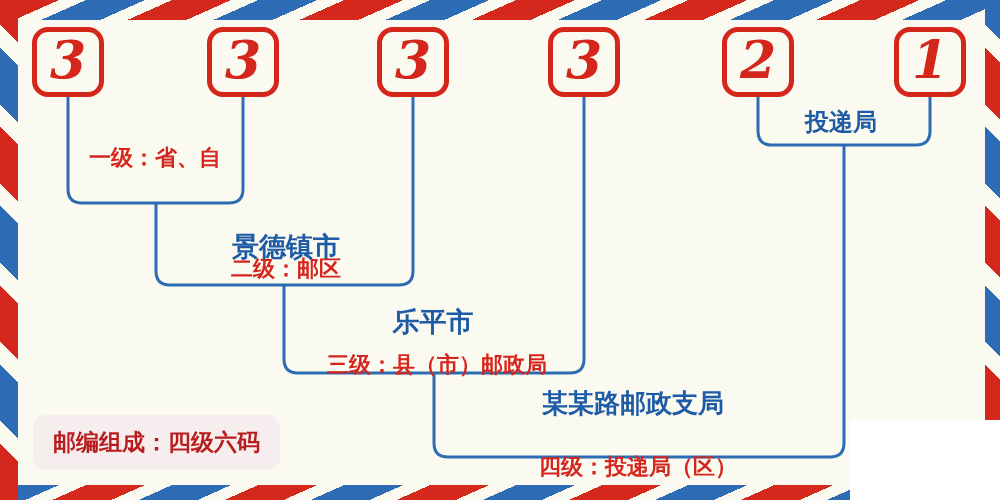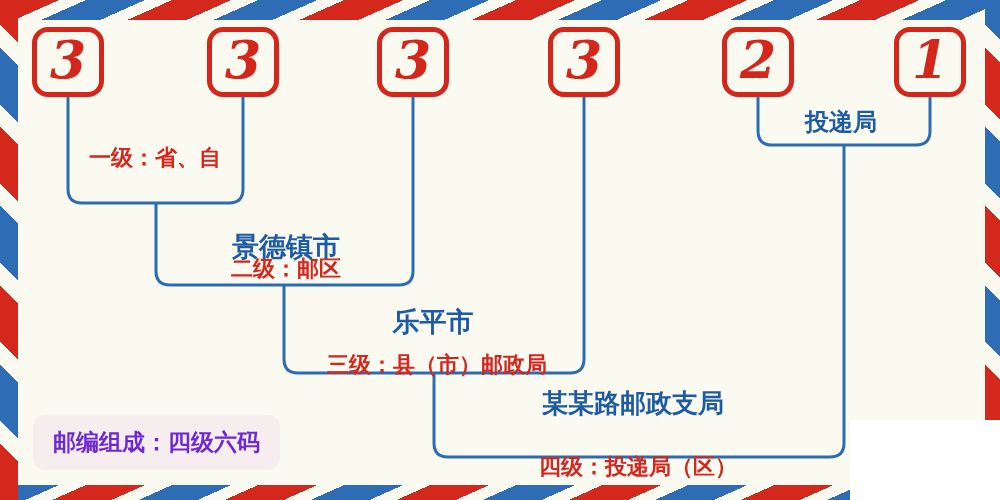--- a/index.html
+++ b/index.html
@@ -62,21 +62,21 @@
   .t-desc{left:437px;top:337px;margin-top:15px;}
   .b-name{left:633px;top:389px;font-size:26px;}
   .b-desc{left:638px;top:426px;margin-top:28px;}
   .d-name{left:841px;top:107px;font-size:24px;}
 
   
   .badge{position:absolute;z-index:5;left:33px;top:415px;height:55px;
     padding:0 20px;border-radius:12px;background:var(--badge-bg);
     display:flex;align-items:center;
     font-family:"Liberation Serif","DejaVu Serif",serif;
-    font-weight:bold;font-size:23px;color:#6d28d9;white-space:nowrap;}
+    font-weight:bold;font-size:23px;color:#b91c1c;white-space:nowrap;}
 </style>
 </head>
 <body>
 
 <div class="stage">
 
   <div class="stripe stripe-top"></div>
   <div class="stripe stripe-bottom"></div>
   <div class="stripe stripe-left"></div>
   <div class="stripe stripe-right"></div>

